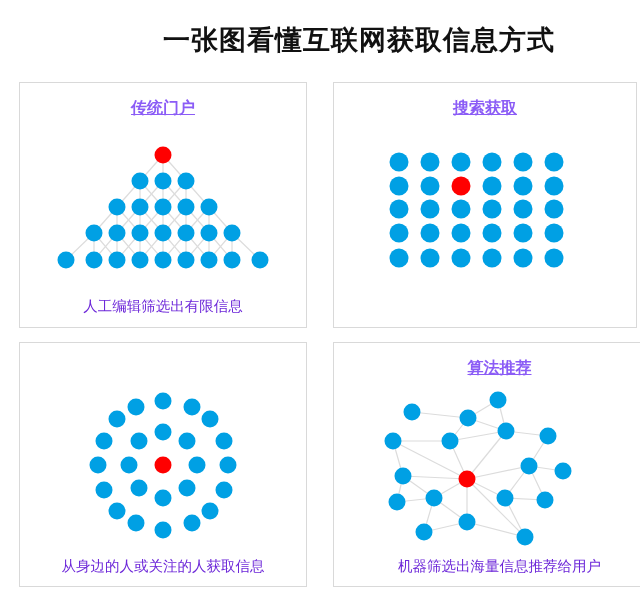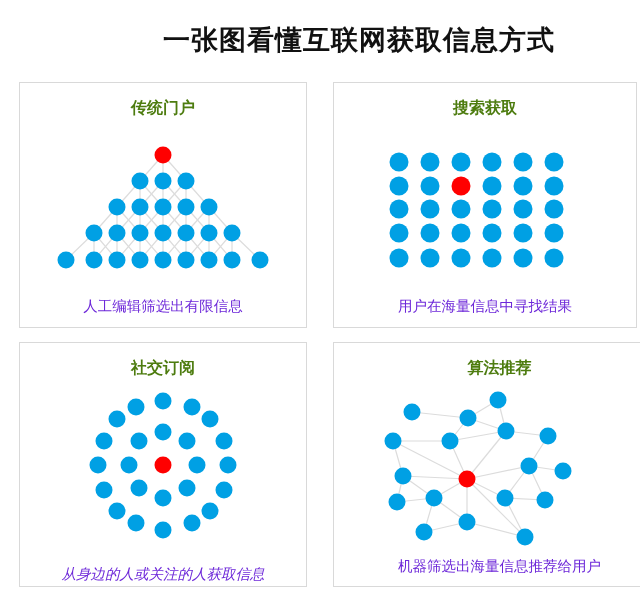--- a/index.html
+++ b/index.html
@@ -1,40 +1,38 @@
 <!DOCTYPE html>
 <html><head>
 <meta charset="utf-8">
 <style>
   html, body { margin:0; padding:0; background:#ffffff; }
   body { width:640px; height:609px; position:relative; overflow:hidden; font-family:"DejaVu Sans", "Liberation Sans", sans-serif; color:#111; }
   .main-title { position:absolute; left:0; top:22px; width:640px; text-align:center; font-size:27px; font-weight:bold; letter-spacing:1px; color:#111;padding-left:39px; }
   .panel { position:absolute; border:1px solid #d9d9d9; background:#fff; box-sizing:border-box; }
-  .panel-title { position:absolute; left:0; width:100%; top:15px; text-align:center; font-size:16px; font-weight:bold; color:#4d7c0f; }
+  .panel-title { position:absolute; left:0; width:100%; top:15px; text-align:center; font-size:16px; font-weight:bold; color:#8b5cf6;text-decoration:underline; }
   .panel-caption { position:absolute; left:0; width:100%; text-align:center; font-size:14.5px; color:#6d28d9; }
   svg.graph { position:absolute; left:0; top:0; overflow:visible; }
 </style>
 </head>
 <body>
 
 <div class="main-title">一张图看懂互联网获取信息方式</div>
 
 <div class="panel" style="left:19px; top:82px; width:288px; height:246px;">
   <div class="panel-title">传统门户</div>
   <div class="panel-caption" style="top:214px;">人工编辑筛选出有限信息</div>
 </div>
 
 <div class="panel" style="left:333px; top:82px; width:304px; height:246px;">
   <div class="panel-title">搜索获取</div>
-  <div class="panel-caption" style="top:214px;">用户在海量信息中寻找结果</div>
 </div>
 
 <div class="panel" style="left:19px; top:342px; width:288px; height:245px;">
-  <div class="panel-title">社交订阅</div>
-  <div class="panel-caption" style="top:222px;font-style:italic;">从身边的人或关注的人获取信息</div>
+  <div class="panel-caption" style="top:214px;">从身边的人或关注的人获取信息</div>
 </div>
 
 <div class="panel" style="left:333px; top:342px; width:333px; height:245px;">
   <div class="panel-title">算法推荐</div>
   <div class="panel-caption" style="top:214px;">机器筛选出海量信息推荐给用户</div>
 </div>
 
 <svg class="graph" width="640" height="609" viewBox="0 0 640 609" xmlns="http://www.w3.org/2000/svg">
   <g id="edges">
       <line x1="163" y1="155" x2="140" y2="181" stroke="#dcdcdc" stroke-width="1.2"></line>

